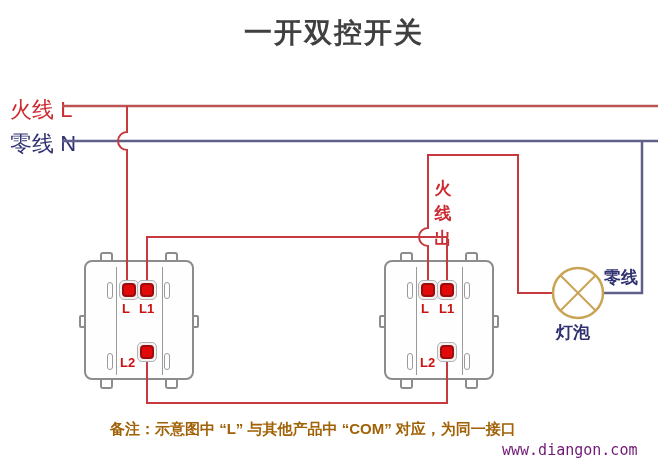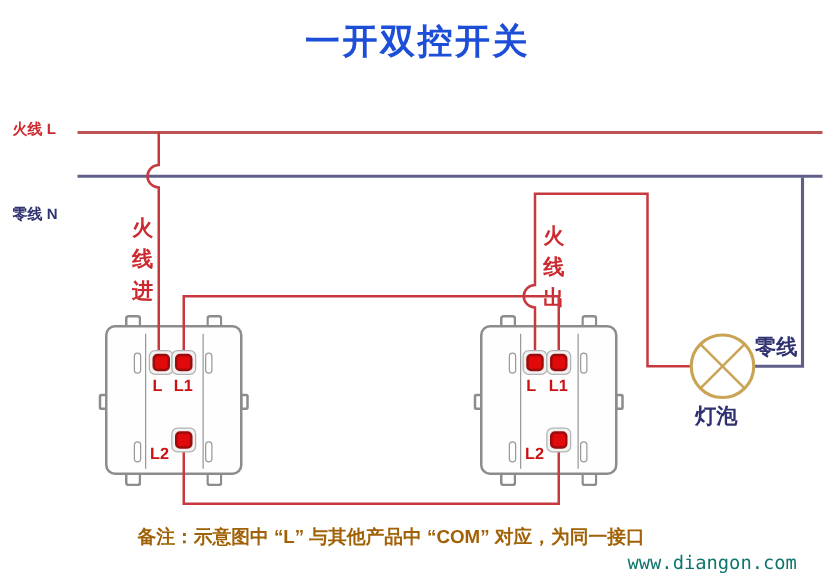--- a/index.html
+++ b/index.html
@@ -2,24 +2,24 @@
 <html><head>
 <meta charset="utf-8">
 <style>
   html,body{margin:0;padding:0;background:#fff;}
   .stage{
     position:relative;width:668px;height:464px;background:#ffffff;overflow:hidden;
     font-family:"Liberation Sans","DejaVu Sans",sans-serif;
   }
   .abs{position:absolute;}
   
-  .title1{left:0;right:0;top:14px;text-align:center;font-size:28px;font-weight:bold;color:#1d4ed8;letter-spacing:2px;}
+  .title1{left:0;right:0;top:14px;text-align:center;font-size:28px;font-weight:bold;color:#404040;letter-spacing:2px;}
   .title2{left:0;right:0;top:48px;text-align:center;font-size:25px;font-weight:bold;color:#151515;letter-spacing:1px;}
   
-  .bus-label{font-size:12px;font-weight:bold;white-space:nowrap;}
+  .bus-label{font-size:22px;font-weight:normal;white-space:nowrap;}
   .live-col{color:#cc2a30;}
   .navy{color:#2f3170;}
   
   .v-label{
     width:22px;font-size:17px;font-weight:bold;color:#cc2a30;
     line-height:25px;text-align:center;word-break:break-all;
   }
   
   .switch-box{
     position:absolute;width:110px;height:120px;
@@ -40,34 +40,34 @@
     position:absolute;left:2px;top:2px;right:2px;bottom:2px;
     background:#e10909;border:2px solid #9c0c0c;border-radius:4px;box-sizing:border-box;
   }
   .t-label{position:absolute;font-size:13px;font-weight:bold;color:#cc1111;z-index:5;white-space:nowrap;}
   
   svg.wires{position:absolute;left:0;top:0;z-index:4;pointer-events:none;}
   
   .lamp-label{font-size:17px;font-weight:bold;color:#2f3170;white-space:nowrap;z-index:5;}
   
   .note{left:110px;top:420px;font-size:15px;font-weight:bold;color:#a16207;white-space:nowrap;}
-  .watermark{left:502px;top:441px;font-size:15px;color:#0f766e;font-family:"DejaVu Sans Mono","Liberation Mono",monospace;white-space:nowrap;}
+  .watermark{left:502px;top:441px;font-size:15px;color:#701a75;font-family:"DejaVu Sans Mono","Liberation Mono",monospace;white-space:nowrap;}
 </style>
 </head>
 <body>
 
 <div class="stage">
 
   <div class="abs title1">一开双控开关</div>
 
   <div class="abs bus-label" style="left:10px;top:95px;">
     <span class="live-col">火线</span>
     <span class="live-col">L</span>
   </div>
-  <div class="abs bus-label" style="left:10px;top:129px;margin-top:34px;">
+  <div class="abs bus-label" style="left:10px;top:129px;">
     <span class="navy">零线</span>
     <span class="navy">N</span>
   </div>
 
   <div>
     <div class="tab top abs" style="left:100px;top:252px;"></div>
     <div class="tab top abs" style="left:165px;top:252px;"></div>
     <div class="tab bottom abs" style="left:100px;top:378px;"></div>
     <div class="tab bottom abs" style="left:165px;top:378px;"></div>
     <div class="notch abs" style="left:79px;top:315px;"></div>
@@ -139,21 +139,20 @@
 
     <path d="M603,293 H642 V142" stroke="#5f5f8a" stroke-width="2.5" fill="none"></path>
 
     <g>
       <circle cx="578" cy="293" r="25" fill="#ffffff" stroke="#c9a455" stroke-width="2.5"></circle>
       <line x1="560.3" y1="275.3" x2="595.7" y2="310.7" stroke="#c9a455" stroke-width="2"></line>
       <line x1="560.3" y1="310.7" x2="595.7" y2="275.3" stroke="#c9a455" stroke-width="2"></line>
     </g>
   </svg>
 
-  <div class="abs v-label" style="left:103px;top:170px;">火线进</div>
   <div class="abs v-label" style="left:432px;top:176px;">火线出</div>
 
   <div class="abs lamp-label" style="left:604px;top:266px;">零线</div>
   <div class="abs lamp-label" style="left:556px;top:321px;">灯泡</div>
 
   <div class="abs note">备注：示意图中 “L” 与其他产品中 “COM” 对应，为同一接口</div>
   <div class="abs watermark">www.diangon.com</div>
 
 </div>
 

